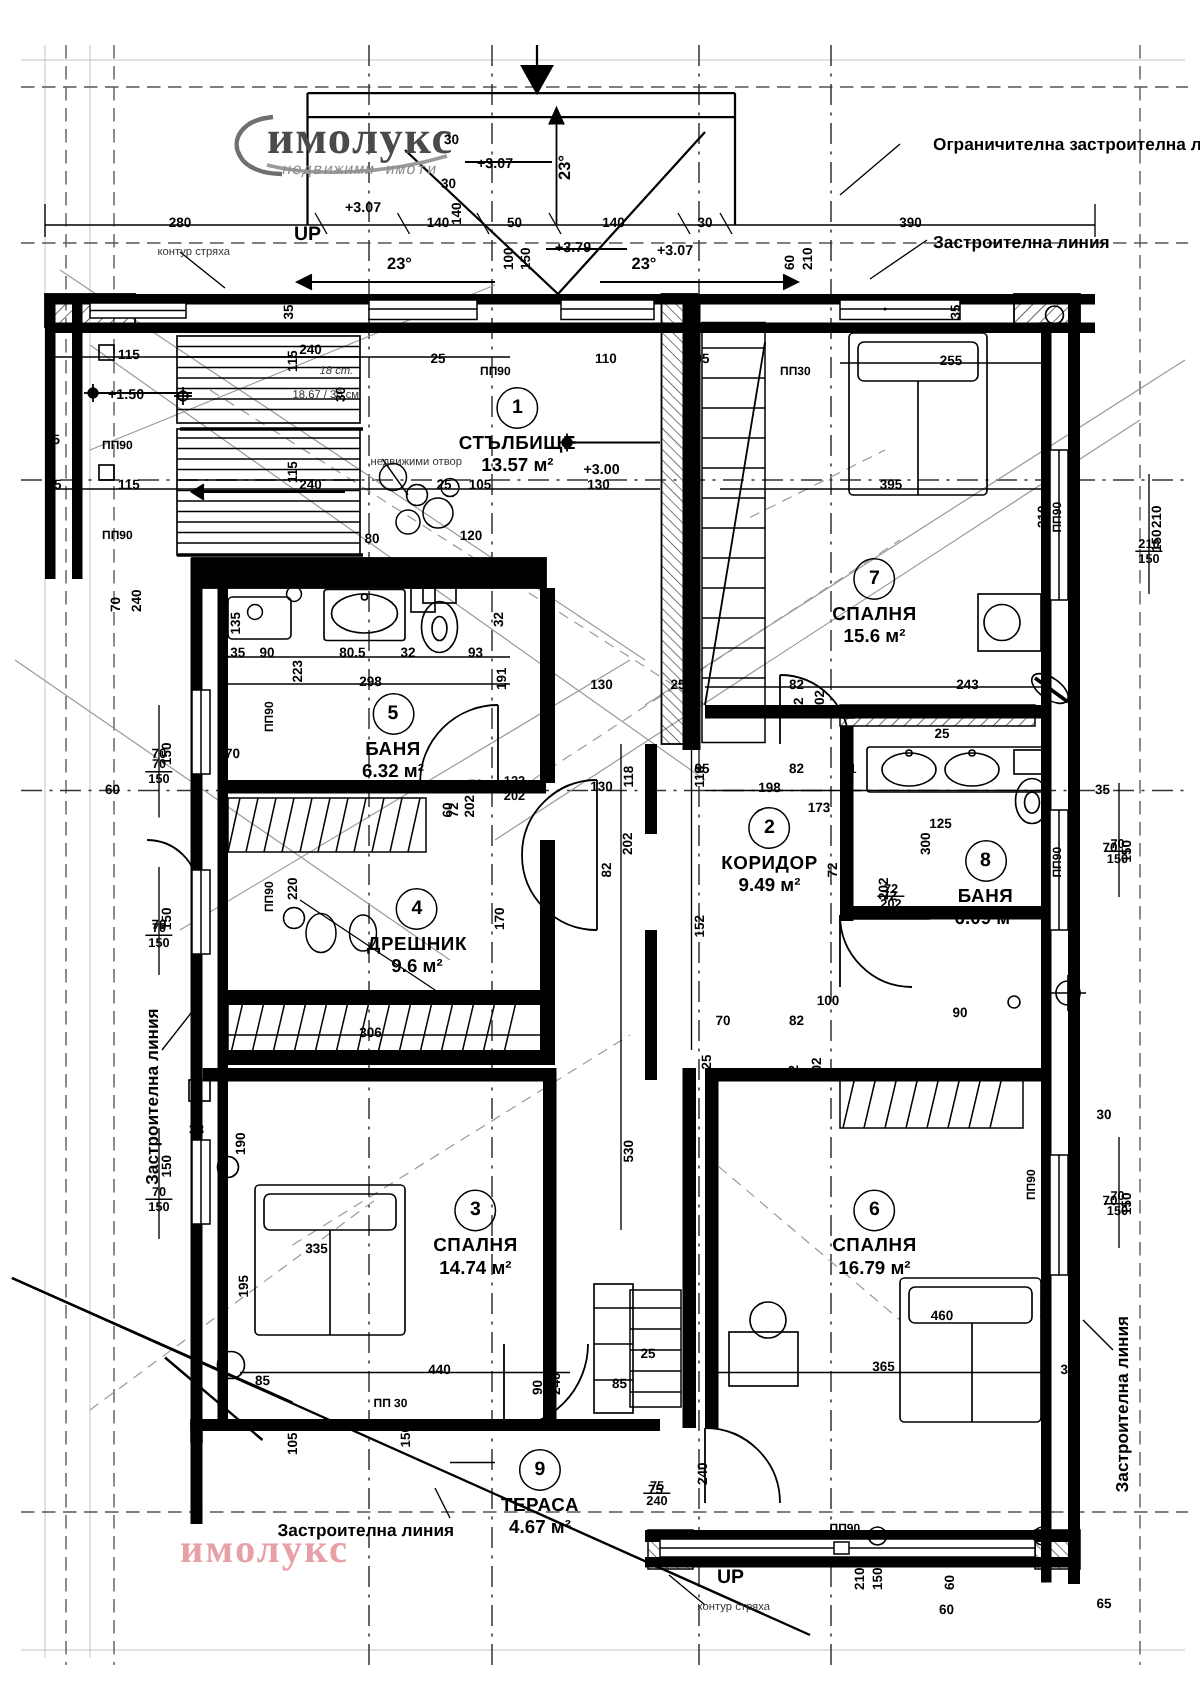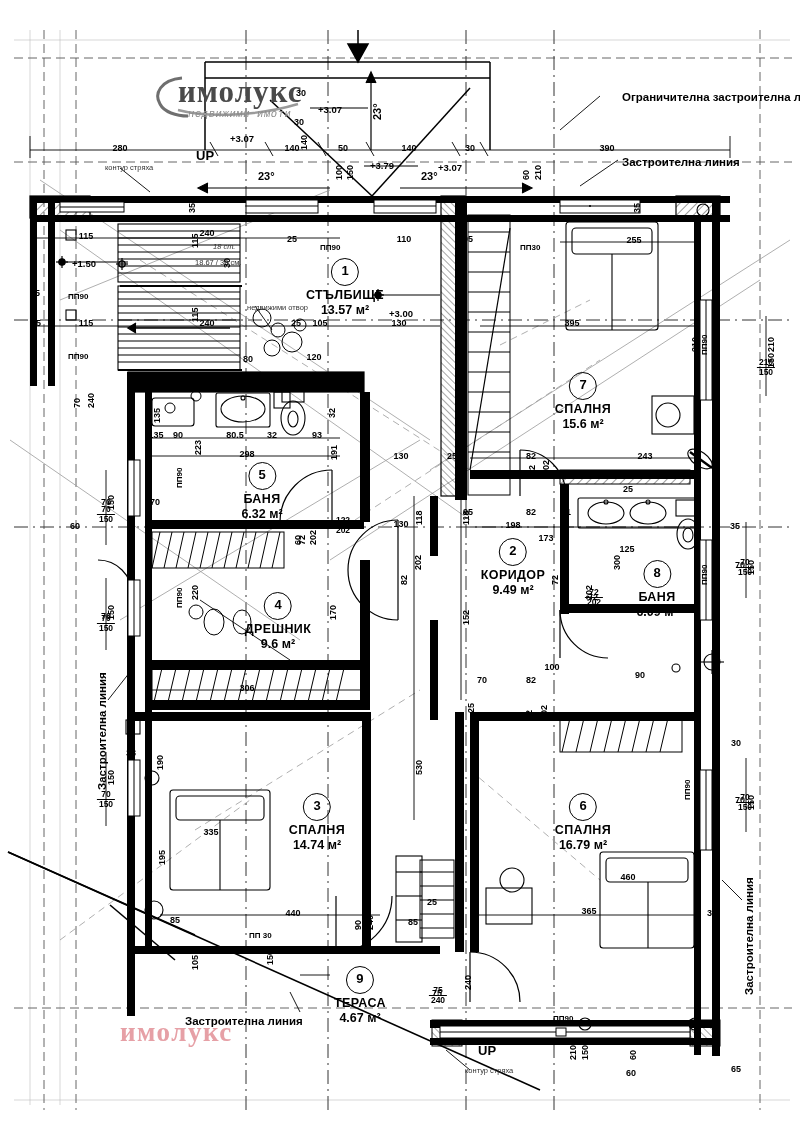--- a/index.html
+++ b/index.html
@@ -618,21 +618,21 @@
     <div class="dim" style="left: 470px; top: 143px;">30</div>
     <div class="dim" style="left: 86px; top: 231px;">115</div>
     <div class="dim" style="left: 86px; top: 318px;">115</div>
     <div class="dim" style="left: 207px; top: 228px;">240</div>
     <div class="dim" style="left: 207px; top: 318px;">240</div>
     <div class="dim" style="left: 292px; top: 234px;">25</div>
     <div class="dim" style="left: 296px; top: 318px;">25</div>
     <div class="dim" style="left: 404px; top: 234px;">110</div>
     <div class="dim" style="left: 468px; top: 234px;">95</div>
     <div class="dim" style="left: 634px; top: 235px;">255</div>
-    <div class="dim" style="left: 572px; top: 318px;">395</div>
+    <div class="dim" style="left: 594px; top: 318px;">395</div>
     <div class="dim" style="left: 320px; top: 318px;">105</div>
     <div class="dim" style="left: 399px; top: 318px;">130</div>
     <div class="dim" style="left: 36px; top: 318px;">25</div>
     <div class="dim" style="left: 178px; top: 430px;">90</div>
     <div class="dim" style="left: 235px; top: 430px;">80.5</div>
     <div class="dim" style="left: 317px; top: 430px;">93</div>
     <div class="dim" style="left: 247px; top: 449px;">298</div>
     <div class="dim" style="left: 401px; top: 451px;">130</div>
     <div class="dim" style="left: 452px; top: 451px;">25</div>
     <div class="dim" style="left: 645px; top: 451px;">243</div>

